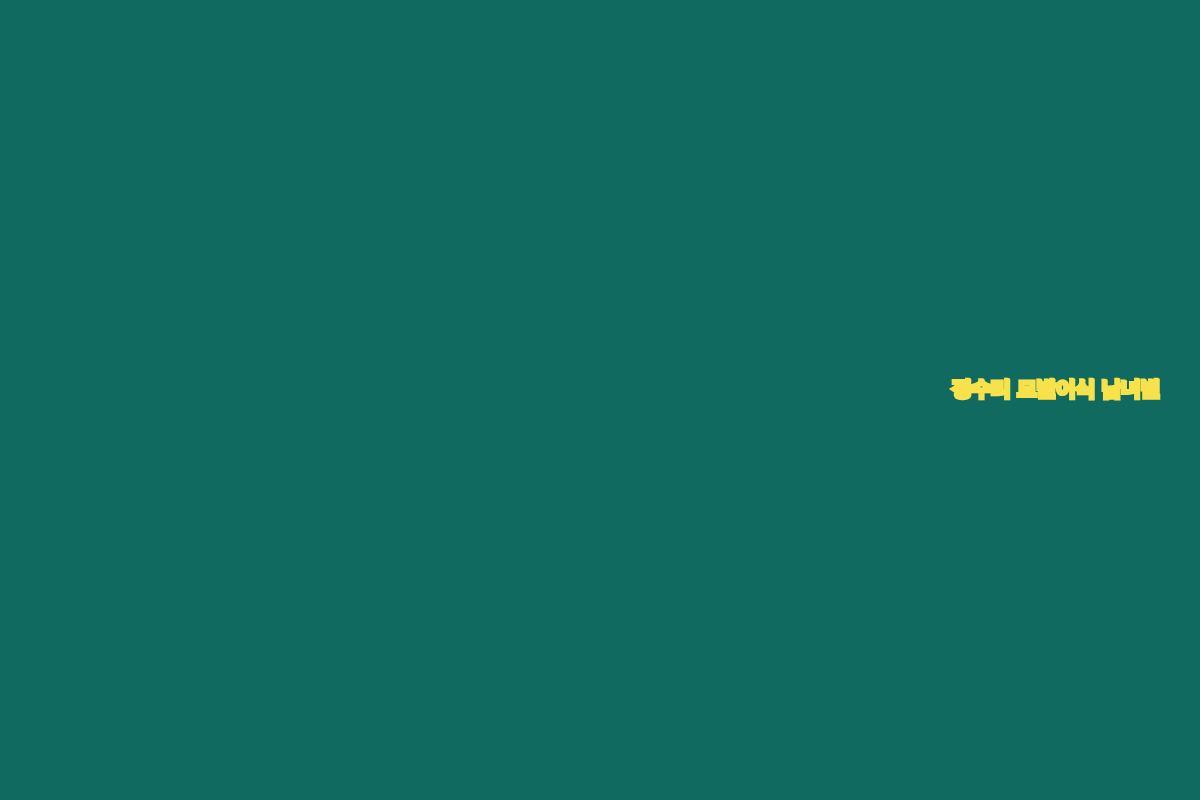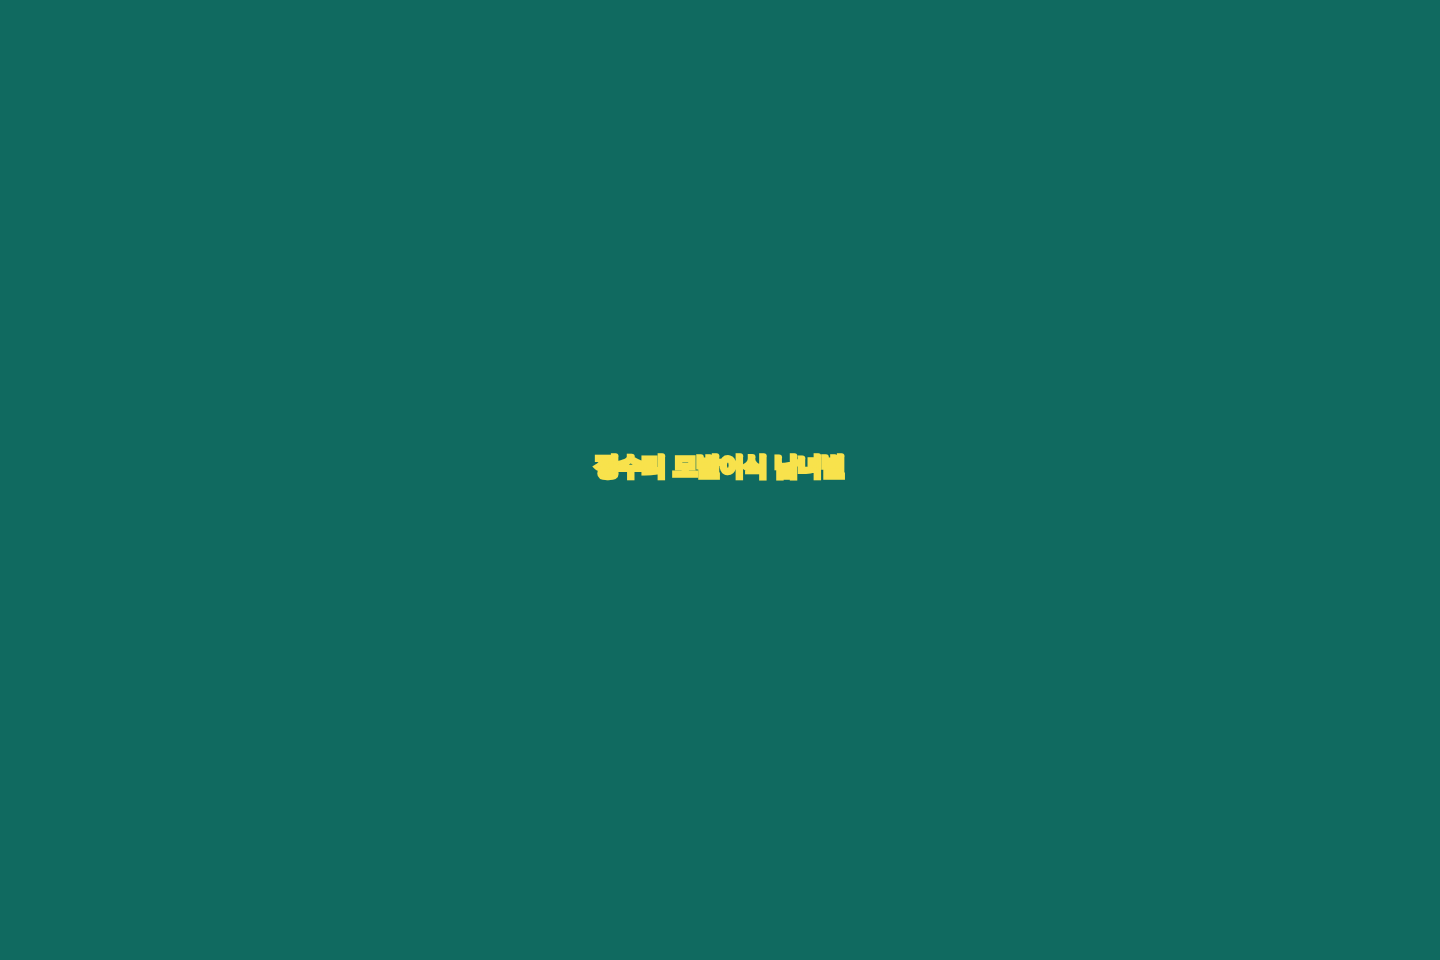--- a/index.html
+++ b/index.html
@@ -42,20 +42,21 @@
     font-family: "DejaVu Sans", "Liberation Sans", sans-serif;
     font-weight: 700;
     font-size: 108px;
     line-height: 1.22;
     letter-spacing: -0.5px;
     white-space: nowrap;
     
     paint-order: stroke fill;
     -webkit-text-stroke: 4px #F8E24C;
     text-rendering: geometricPrecision;
+    text-align: right;
   }
 
   .title-line--primary {
     font-size: 108px;
   }
 
   .title-line--secondary {
     font-size: 108px;
   }
 </style>

